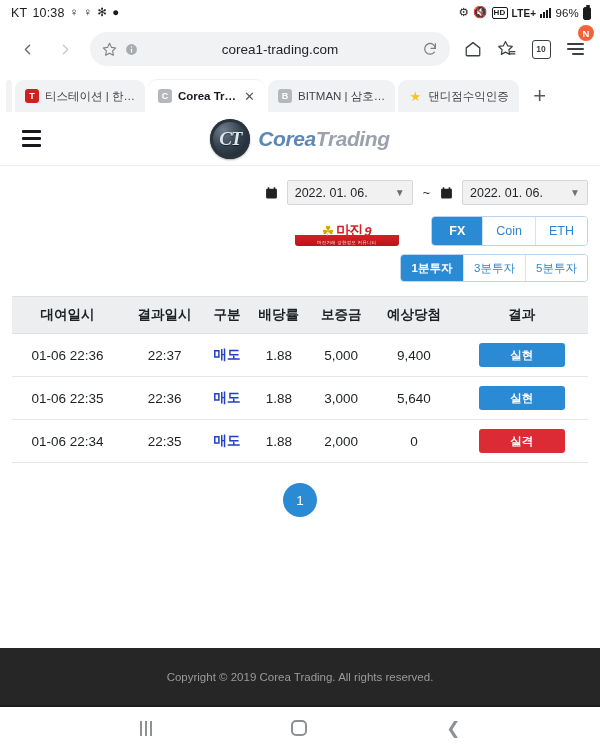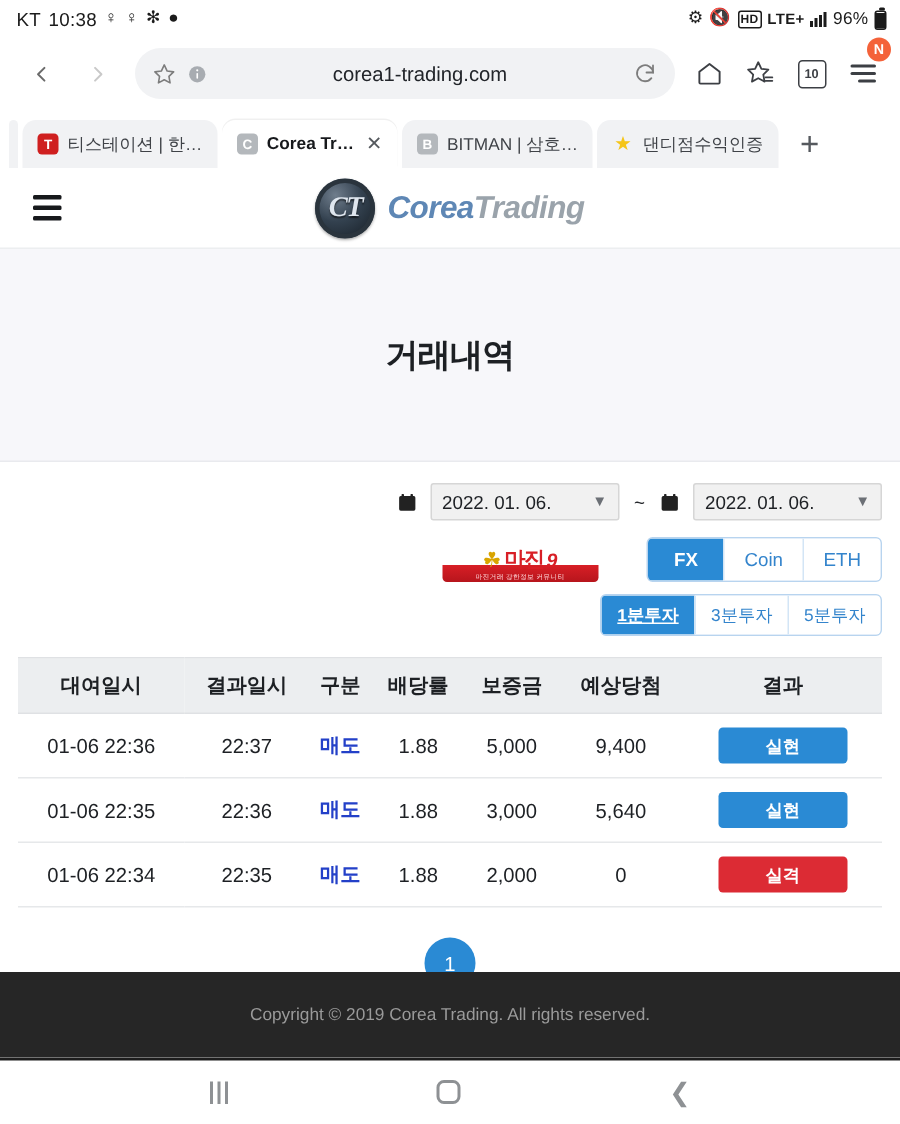--- a/index.html
+++ b/index.html
@@ -164,21 +164,21 @@
   .segbtns .sb {
     min-width: 50px; height: 28px; display:flex; align-items:center; justify-content:center;
     font-size: 12.5px; color:#3384cc; background:#ffffff; padding: 0 13px;
     border-left: 1px solid #d3e5f6;
   }
   .segbtns .sb:first-child { border-left: none; }
   .segbtns .sb.on { background:#2a8ad4; color:#ffffff; font-weight: 700; }
 
   .seg2-row { display:flex; justify-content:flex-end; margin-top: 8px; }
   .segbtns.small .sb { min-width: 62px; padding: 0 8px; font-size: 11.5px; height: 26px; }
-  .segbtns.small .sb.on { font-weight:700;text-decoration:underline; }
+  .segbtns.small .sb.on { font-weight:700; }
 
   
   .tablewrap { margin-top: 14px; }
   table { width: 100%; border-collapse: collapse; }
   thead th {
     background:#eceef0; color:#1d2024; font-size: 13.5px; font-weight:700;
     padding: 9px 0; text-align:center;
     border-top: 1px solid #dfe1e4; border-bottom: 1px solid #dfe1e4;
   }
   tbody td {
@@ -346,23 +346,20 @@
     <div class="brand">
       <div class="brand-mark">
         <span>CT</span>
       </div>
       <div class="brand-text">
         <span class="b1">Corea</span><span class="b2">Trading</span>
       </div>
     </div>
   </div>
 
-  <div class="hero">
-    <h1>거래내역</h1>
-  </div>
 
   <div class="content">
 
     <div class="filters">
       <div class="daterow">
         <span class="cal-ico">
           <svg width="13" height="14" viewBox="0 0 24 24" fill="currentColor">
               <rect x="2" y="4" width="20" height="18" rx="2"></rect>
               <rect x="2" y="4" width="20" height="5" fill="#fff" opacity="0"></rect>
               <rect x="5" y="1.5" width="3" height="4" rx="1"></rect>

